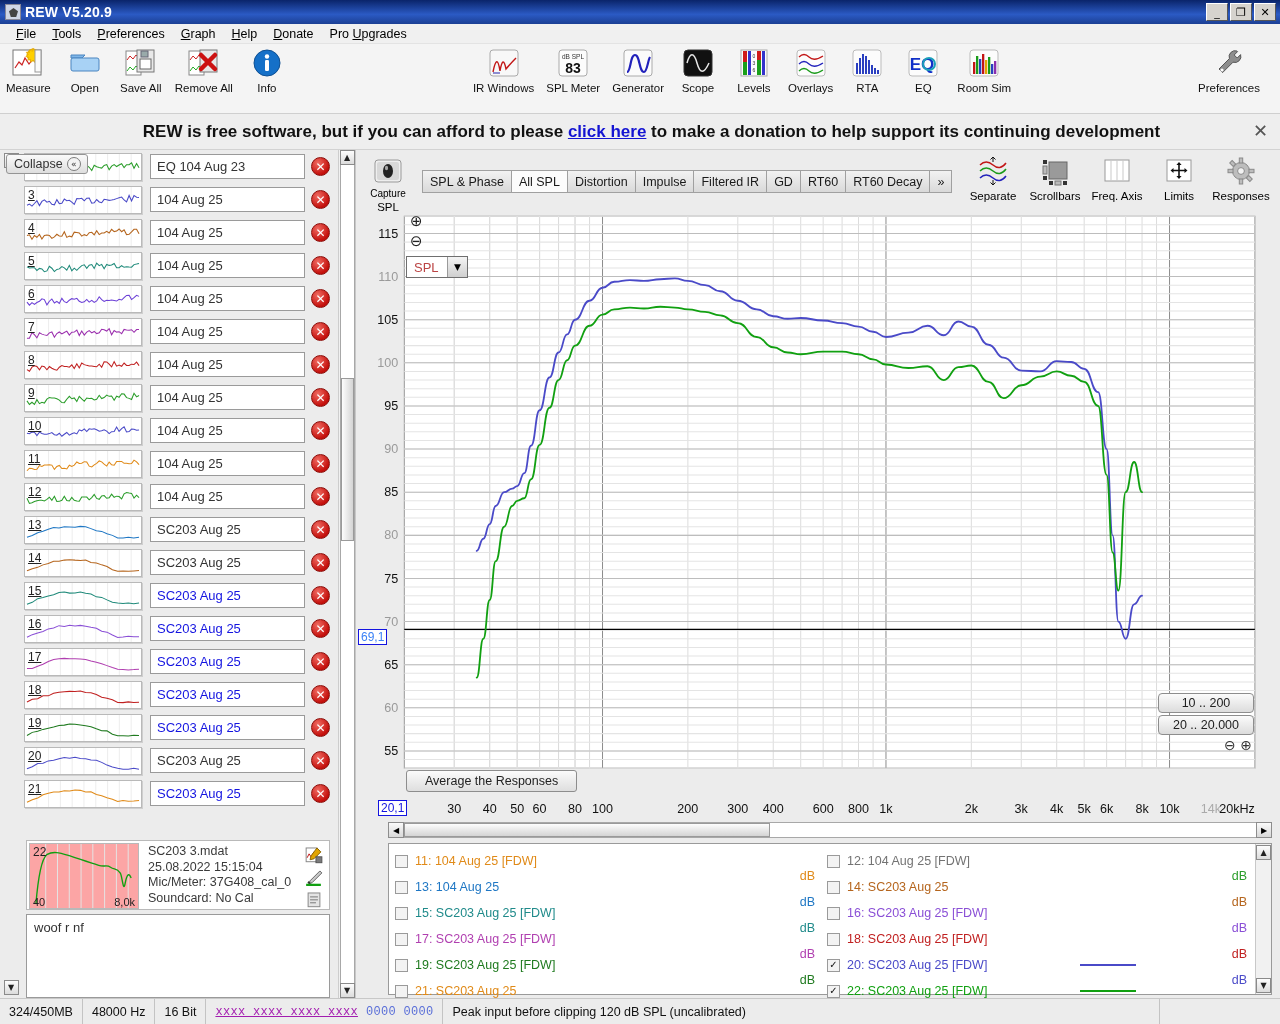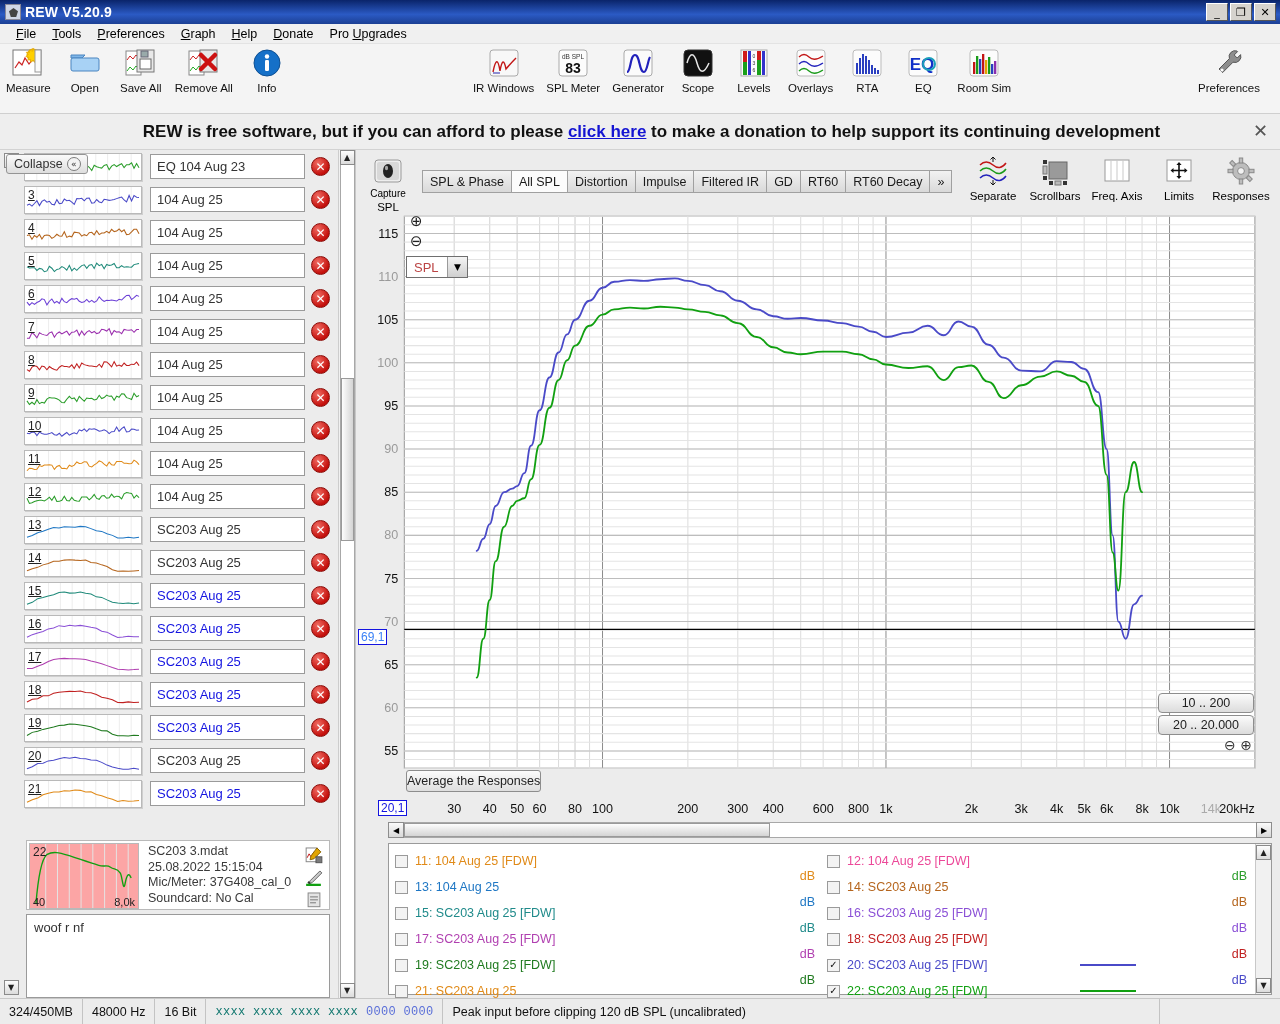--- a/index.html
+++ b/index.html
@@ -201,21 +201,21 @@
   .spl-select .v { flex:1; padding-left:7px; font-size:13px; color:#b44; }
   .spl-select .arrow {
     width:20px; height:20px; background:linear-gradient(#f4f4f4,#cfcfcf);
     border-left:1px solid #9a9a9a; display:flex; align-items:center; justify-content:center;
     font-size:9px; font-family:"DejaVu Sans", sans-serif;
   }
   .zoomctl { position:absolute; left:54px; z-index:4; font-size:15px; font-family:"DejaVu Sans", sans-serif; color:#222; }
   .avg-btn {
     position:absolute; left:50px; bottom:7px; z-index:5;
     background:linear-gradient(#fbfbfb,#dedede); border:1px solid #8d8d8d; border-radius:3px;
-    padding:3px 0; font-size:12.5px; color:#222;
+    padding:3px 18px; font-size:12.5px; color:#222;
   }
   .range-btns { position:absolute; right:18px; bottom:46px; z-index:5; width:96px; }
   .range-btn {
     background:linear-gradient(#fbfbfb,#dcdcdc); border:1px solid #8d8d8d; border-radius:4px;
     padding:2px 8px; font-size:12.5px; color:#222; text-align:center; margin-bottom:2px;
   }
   .range-zoom { text-align:right; font-size:14px; font-family:"DejaVu Sans", sans-serif; color:#333; padding-right:2px; }
   .cursor-y {
     position:absolute; left:2px; z-index:6; background:#fff; border:1px solid #1414e0;
     color:#3b82f6; font-size:12px; padding:0 2px;
@@ -256,21 +256,21 @@
     display:flex; flex-direction:column; justify-content:space-between; align-items:center; padding:1px 0;}
 
   
   .statusbar {
     height:26px; background:#ececec; border-top:1px solid #c8c8c8;
     display:flex; align-items:center; font-size:12.5px; color:#111;
   }
   .sb { padding:0 9px; height:26px; display:flex; align-items:center; border-right:1px solid #c3c3c3; }
   .sb.first { border-left:none; }
   .sbmono { font-family:"Liberation Mono", monospace; font-size:12px; letter-spacing:.3px; }
-  .green { color:#0f766e; }
+  .green { color:#a21caf;text-decoration:underline; }
   .blue { color:#5a6fd8; }
   .sb-flex { flex:1; border-right:1px solid #c3c3c3; }
 </style>
 </head>
 <body>
 
 <div class="app">
 
   <div class="titlebar">
     <div class="tbicon"></div>
@@ -1238,21 +1238,21 @@
       <div class="legend-wrap">
         <div class="legend" id="legend">
             <div class="lgrow">
               <span class="lgchk"></span>
               <span class="lglabel" style="color: rgb(224, 138, 24);">11: 104 Aug 25 [FDW]</span>
               <span class="lgline"></span>
               <span class="lgdb" style="color: rgb(224, 138, 24);">dB</span>
             </div>
             <div class="lgrow">
               <span class="lgchk"></span>
-              <span class="lglabel" style="color: #ec4899; text-align: center;">12: 104 Aug 25 [FDW]</span>
+              <span class="lglabel" style="color: #737373; text-align: center;">12: 104 Aug 25 [FDW]</span>
               <span class="lgline"></span>
               <span class="lgdb" style="color: rgb(42, 157, 42);">dB</span>
             </div>
             <div class="lgrow">
               <span class="lgchk"></span>
               <span class="lglabel" style="color: rgb(31, 119, 196);">13: 104 Aug 25</span>
               <span class="lgline"></span>
               <span class="lgdb" style="color: rgb(31, 119, 196);">dB</span>
             </div>
             <div class="lgrow">

